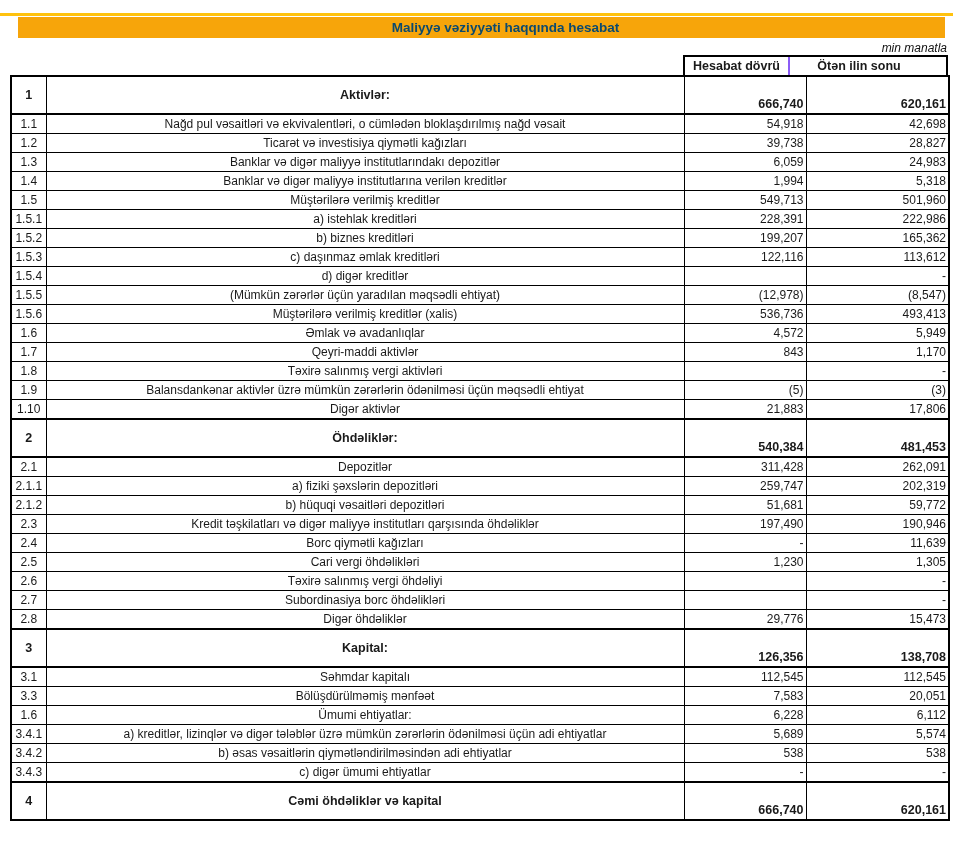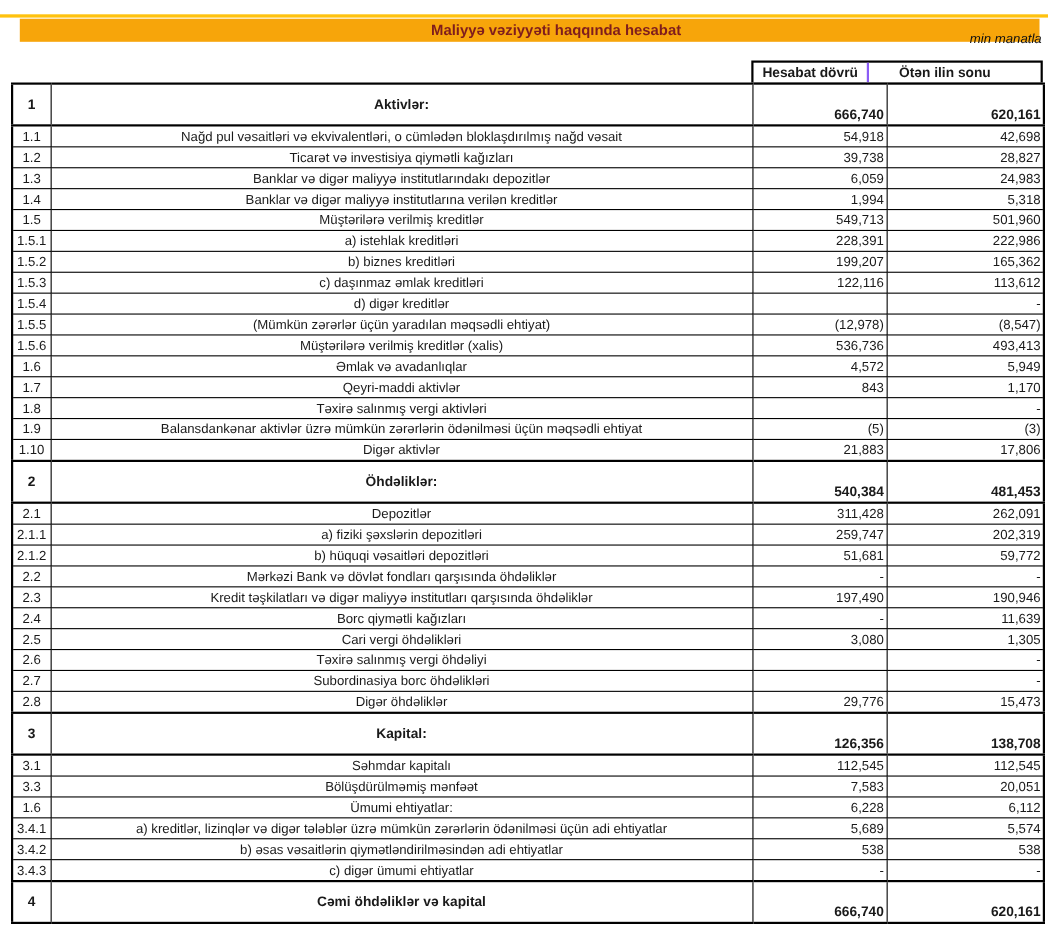--- a/index.html
+++ b/index.html
@@ -31,26 +31,26 @@
     width: 927px;
     height: 21px;
     background: #F7A50A;
     display: flex;
     align-items: center;
     justify-content: center;
   }
   .title-bar span {
     font-weight: bold;
     font-size: 13.5px;
-    color: #7f1d1d;
+    color: #0c4a6e;
     margin-left: 48px;
   }
   .unit-note {
     position: absolute;
-    top: 28px;
+    top: 41px;
     right: 6px;
     font-style: italic;
     font-size: 12px;
     color: #111;
   }
   .col-headers {
     position: absolute;
     top: 55px;
     left: 683px;
     width: 265px;
@@ -249,41 +249,35 @@
           <td class="cell-val">259,747</td>
           <td class="cell-val">202,319</td>
         </tr>
         <tr>
           <td class="cell-id">2.1.2</td>
           <td class="cell-label">b) hüquqi vəsaitləri depozitləri</td>
           <td class="cell-val">51,681</td>
           <td class="cell-val">59,772</td>
         </tr>
         <tr>
-          <td class="cell-id">2.2</td>
-          <td class="cell-label">Mərkəzi Bank və dövlət fondları qarşısında öhdəliklər</td>
-          <td class="cell-val">-</td>
-          <td class="cell-val">-</td>
-        </tr>
-        <tr>
           <td class="cell-id">2.3</td>
           <td class="cell-label">Kredit təşkilatları və digər maliyyə institutları qarşısında öhdəliklər</td>
           <td class="cell-val">197,490</td>
           <td class="cell-val">190,946</td>
         </tr>
         <tr>
           <td class="cell-id">2.4</td>
           <td class="cell-label">Borc qiymətli kağızları</td>
           <td class="cell-val">-</td>
           <td class="cell-val">11,639</td>
         </tr>
         <tr>
           <td class="cell-id">2.5</td>
           <td class="cell-label">Cari vergi öhdəlikləri</td>
-          <td class="cell-val">3,080</td>
+          <td class="cell-val">1,230</td>
           <td class="cell-val">1,305</td>
         </tr>
         <tr>
           <td class="cell-id">2.6</td>
           <td class="cell-label">Təxirə salınmış vergi öhdəliyi</td>
           <td class="cell-val"></td>
           <td class="cell-val">-</td>
         </tr>
         <tr>
           <td class="cell-id">2.7</td>

